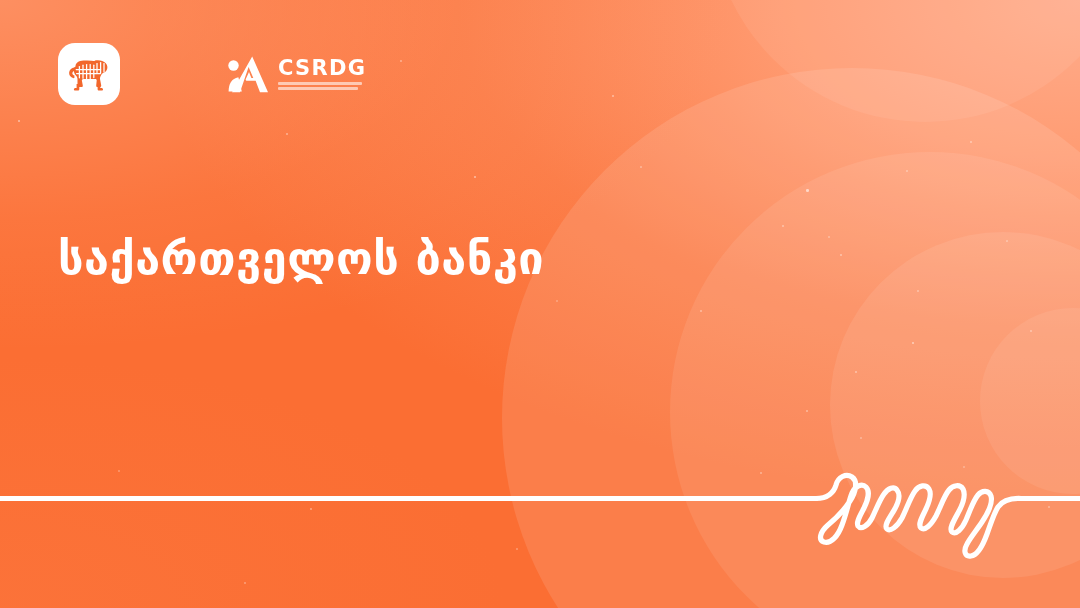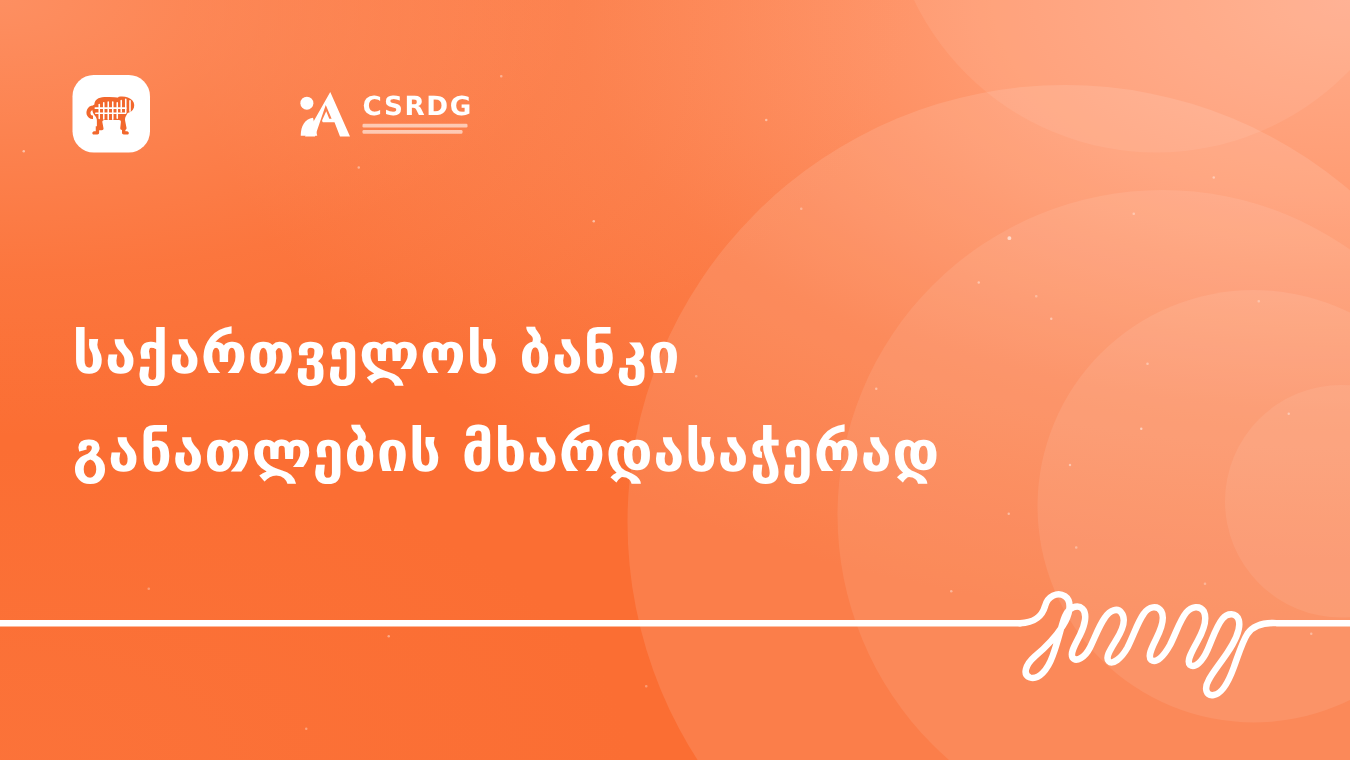--- a/index.html
+++ b/index.html
@@ -76,24 +76,24 @@
   .sparkle {
     position: absolute;
     border-radius: 50%;
     background: rgba(255,255,255,0.62);
   }
 
   
   .logo-bar {
     position: absolute;
     left: 58px;
-    top: 60px;
+    top: 43px;
     display: flex;
     align-items: center;
-    gap: 12px;
+    gap: 0;
     z-index: 6;
   }
 
   .logo-bog {
     width: 62px; height: 62px;
     border-radius: 17px;
     background: #ffffff;
     display: flex;
     align-items: center;
     justify-content: center;
@@ -158,21 +158,20 @@
     z-index: 6;
   }
   .headline-line {
     color: #ffffff;
     font-family: "DejaVu Sans", "Liberation Sans", sans-serif;
     font-size: 45px;
     font-weight: bold;
     letter-spacing: 0.5px;
     line-height: 1.22;
     white-space: nowrap;
-    margin-top: 24px;
   }
 
   
   .sign-wrap {
     position: absolute;
     left: 0;
     bottom: 0;
     width: 1080px;
     height: 140px;
     z-index: 7;
@@ -288,21 +287,20 @@
           <span class="csrdg-sub-line l1"></span>
           <span class="csrdg-sub-line l2"></span>
         </span>
       </div>
     </div>
 
   </div>
 
   <div class="headline">
     <div class="headline-line">საქართველოს ბანკი</div>
-    <div class="headline-line">განათლების მხარდასაჭერად</div>
   </div>
 
   <div class="sign-wrap">
     <svg width="1080" height="140" viewBox="0 0 1080 140">
       <g fill="none" stroke="#ffffff" stroke-width="5.2" stroke-linecap="round" stroke-linejoin="round">
 
         <path d="M0 30.5 L816 30.5"></path>
 
         <path d="M816 30.5
                  C828 30.5 834 24 836 17

